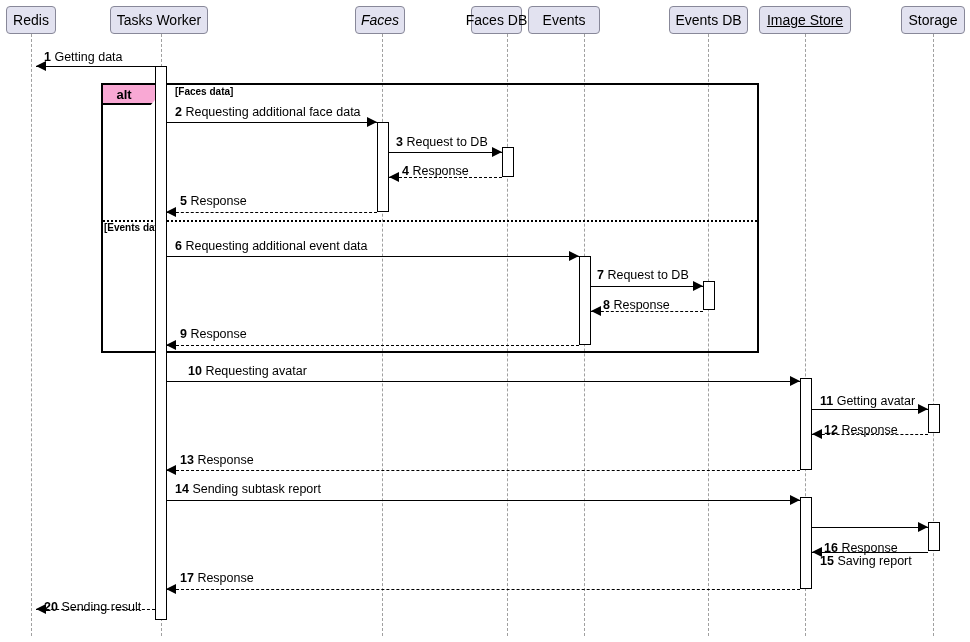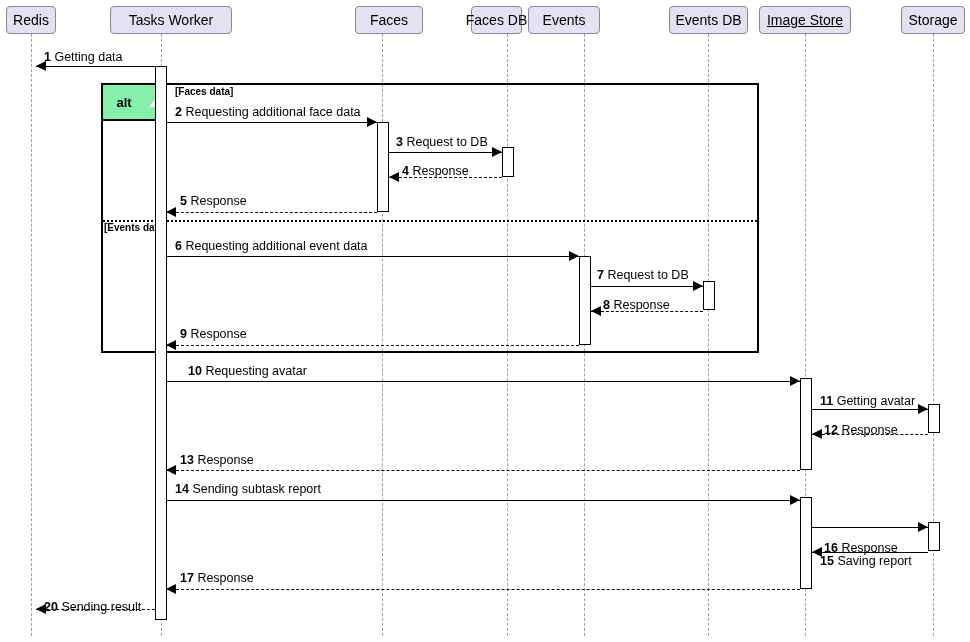--- a/index.html
+++ b/index.html
@@ -45,30 +45,30 @@
   
   .fragment{
     position:absolute;
     box-sizing:border-box;
     border:2px solid #000000;
     background:transparent;
   }
   .fragment-label{
     position:absolute;
     box-sizing:border-box;
-    background:#86efac;
+    background:#f9a8d4;
     border-right:2px solid #000;
     border-bottom:2px solid #000;
     font-size:13px;
     font-weight:bold;
     color:#000;
     display:flex;
     align-items:center;
     justify-content:center;
-    height:36px;
+    height:20px;
     padding-right:14px;
   }
   .fragment-label-notch{
     position:absolute;
     width:0;height:0;
     border-style:solid;
   }
   .fragment-guard{
     position:absolute;
     font-size:10px;
@@ -204,22 +204,22 @@
       <div class="msg-line dashed" style="left: 166px; top: 589px; width: 634px;"></div>
       <div class="arrowhead arrow-left" style="top: 584px; left: 166px;"></div>
       <div class="msg-label" style="left: 180px; top: 572px;"><span class="seq">17</span><span> Response</span></div>
       <div class="msg-line dashed" style="left: 36px; top: 609px; width: 119px;"></div>
       <div class="arrowhead arrow-left" style="top: 604px; left: 36px;"></div>
       <div class="msg-label" style="left: 44px; top: 601px;"><span class="seq">20</span><span> Sending result</span></div>
     </div>
 
   <div id="participants">
       <div class="participant" style="left: 6px; width: 50px;">Redis</div>
-      <div class="participant" style="left: 110px; width: 122px;">Tasks Worker</div>
-      <div class="participant" style="left: 355px; width: 68px;">Faces</div>
+      <div class="participant" style="left: 110px; width: 98px;">Tasks Worker</div>
+      <div class="participant" style="left: 355px; width: 50px; font-style: italic;">Faces</div>
       <div class="participant" style="left: 471px; width: 51px;">Faces DB</div>
       <div class="participant" style="left: 528px; width: 72px; text-align: right;">Events</div>
       <div class="participant" style="left: 669px; width: 79px;">Events DB</div>
       <div class="participant" style="left: 759px; width: 92px; text-decoration: underline;">Image Store</div>
       <div class="participant" style="left: 901px; width: 64px;">Storage</div>
     </div>
 
 </div>
 
 </body></html>

